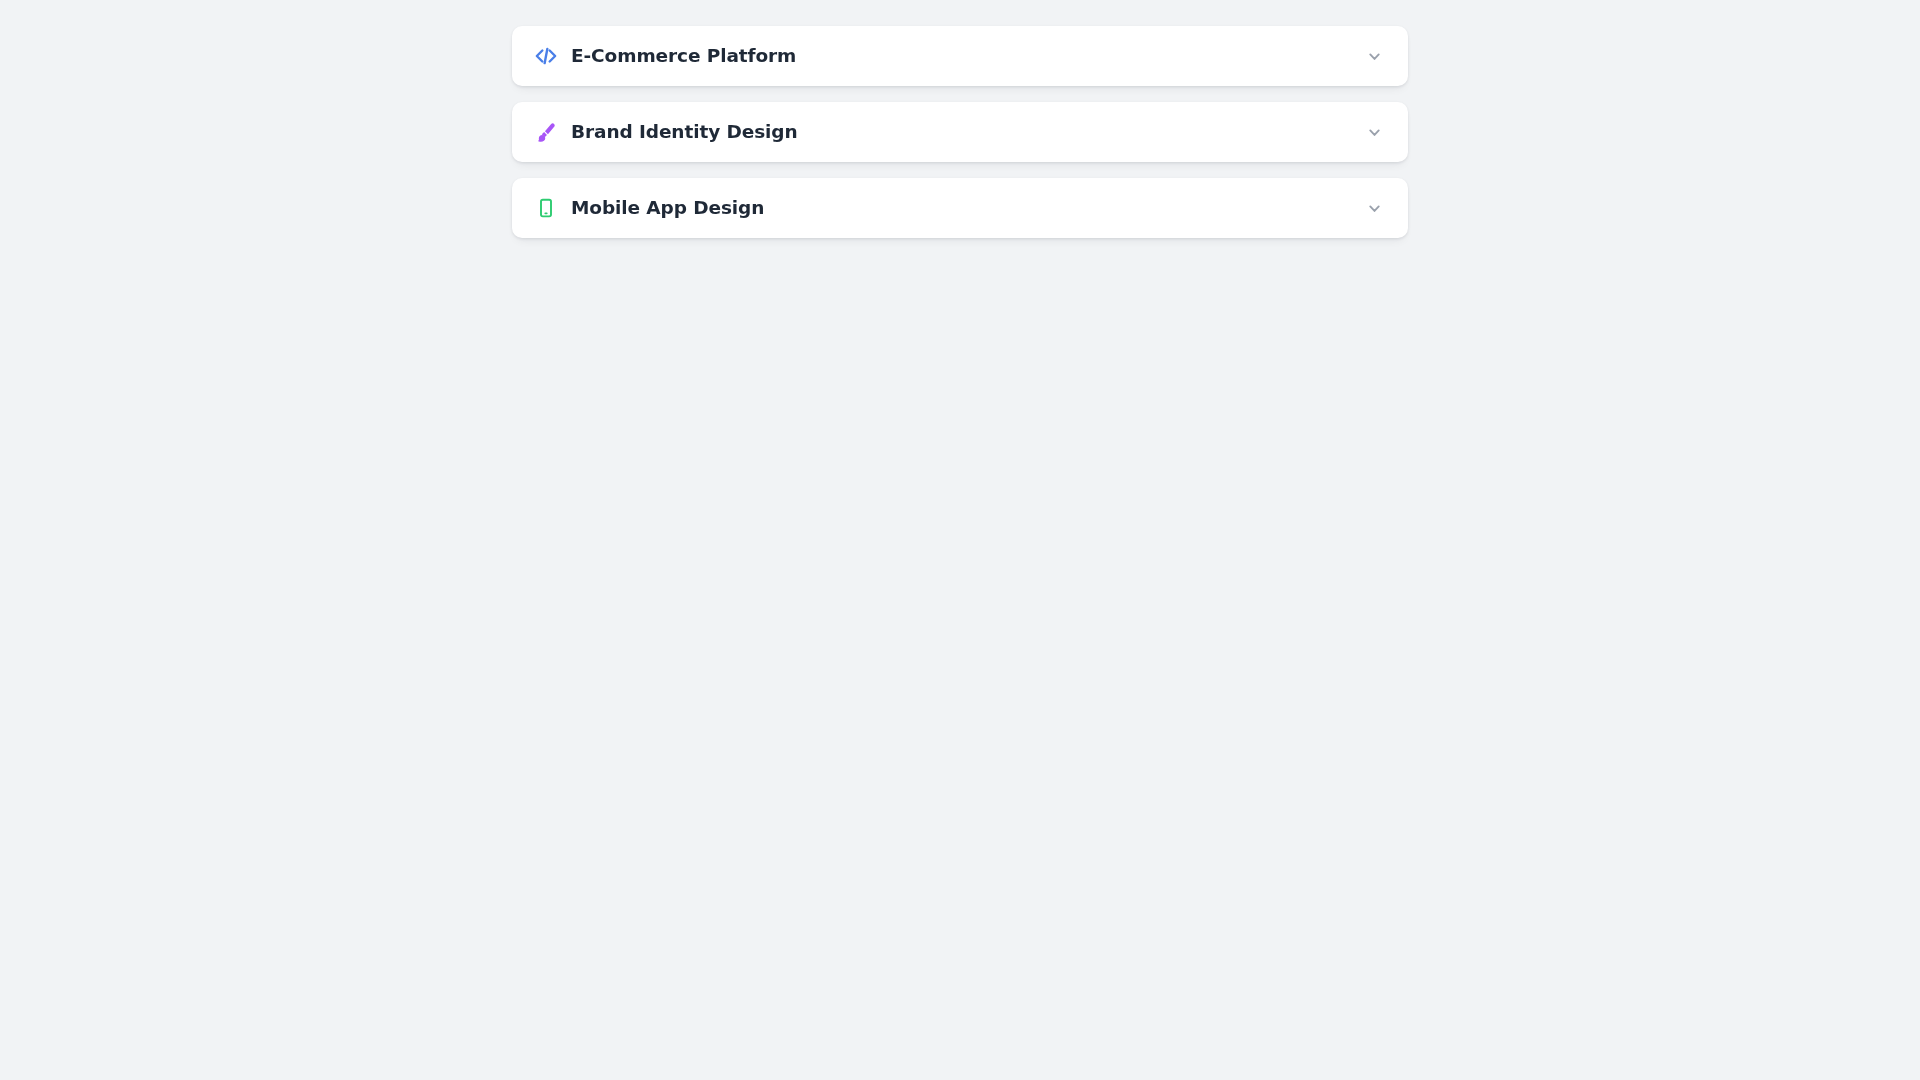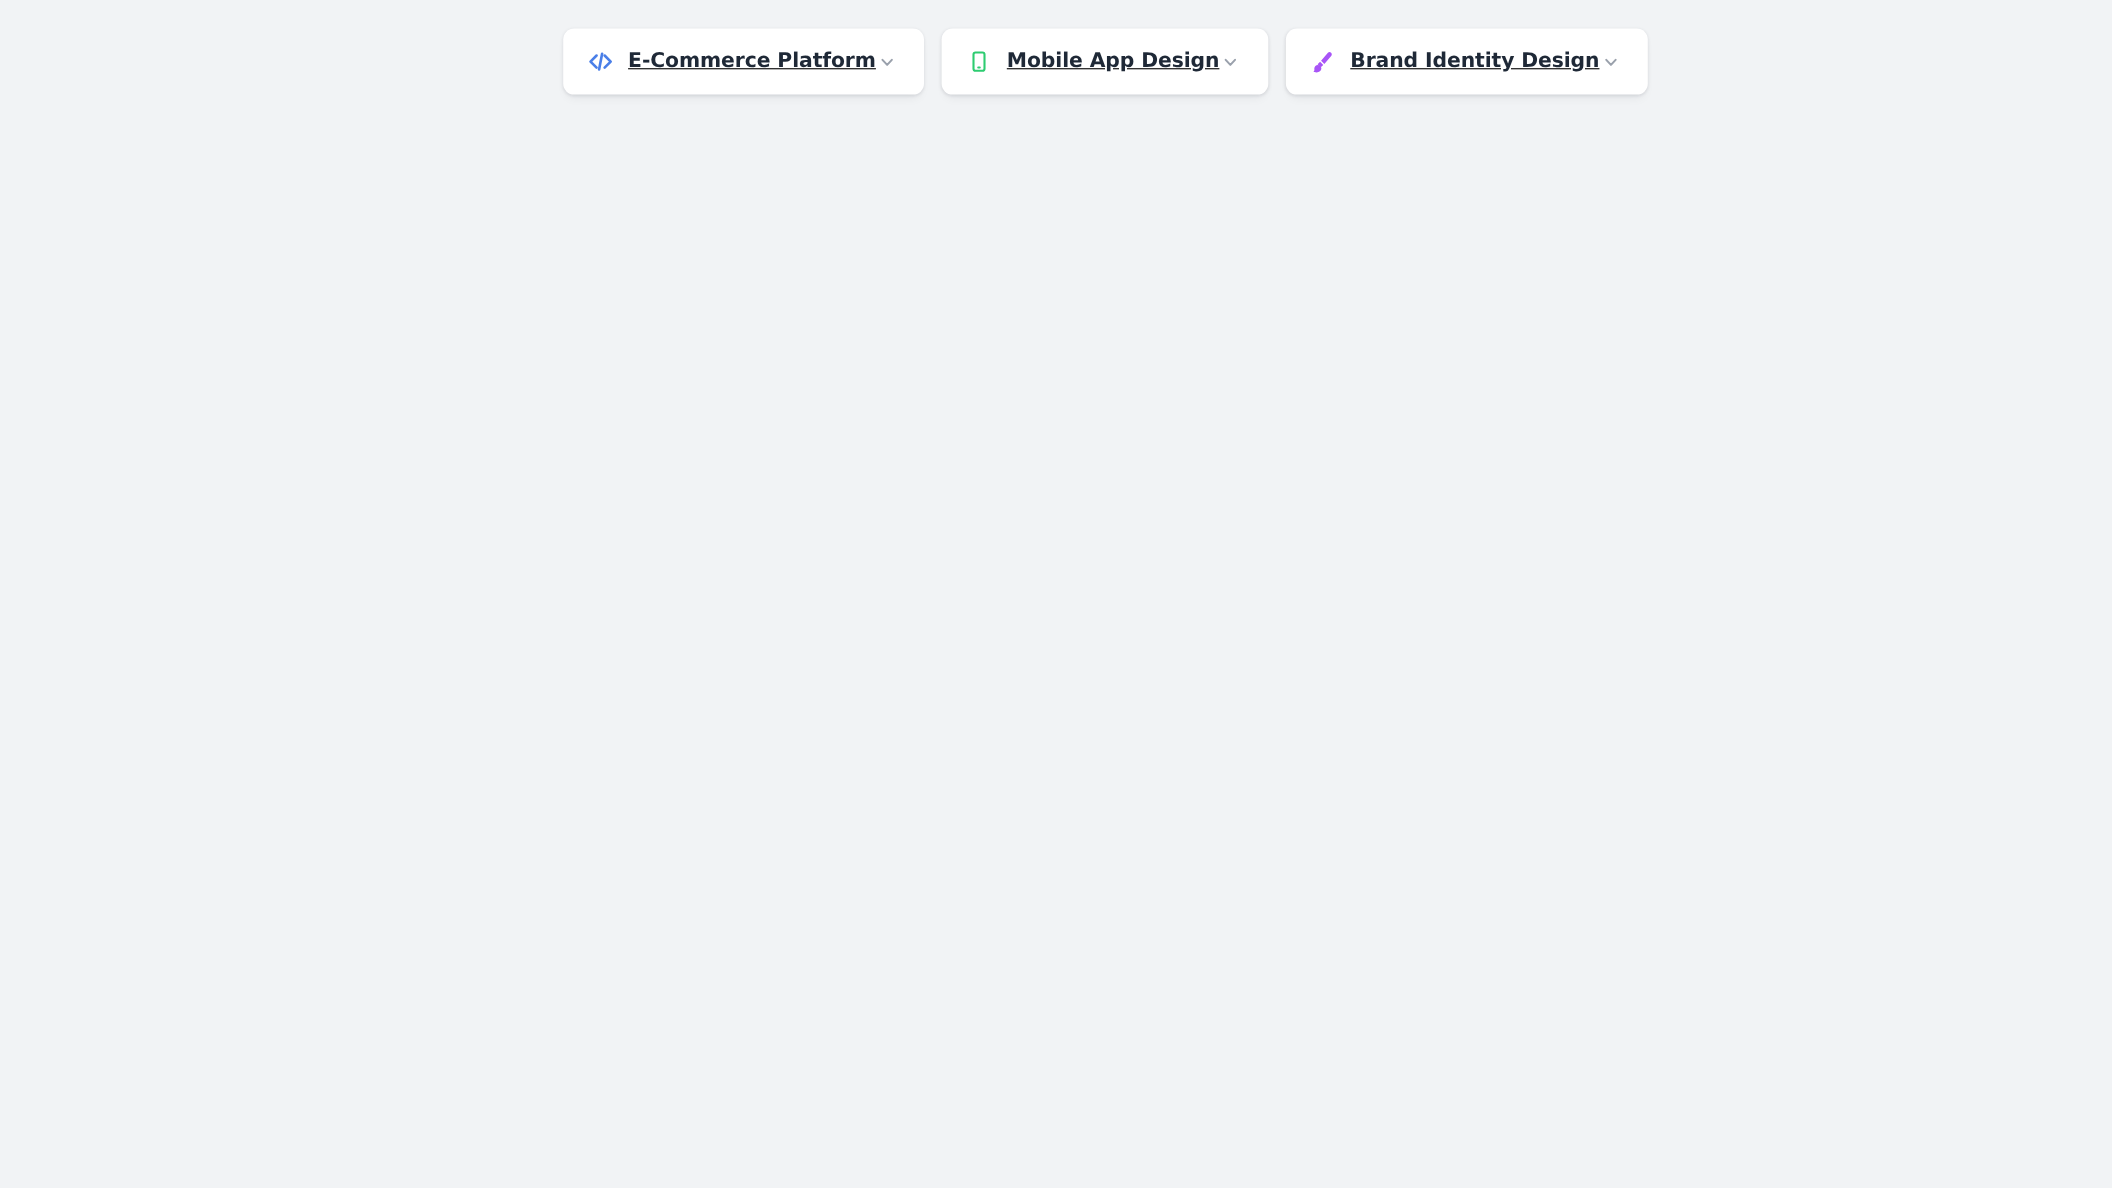--- a/index.html
+++ b/index.html
@@ -26,23 +26,22 @@
     background: #f1f3f5;
     position: relative;
   }
 
   .accordion-list {
     position: absolute;
     left: 512px;
     top: 26px;
     width: 896px;
     display: flex;
-    flex-direction: row;
+    flex-direction: column;
     gap: 16px;
-    text-decoration: underline;
   }
 
   
   .accordion-item {
     background: #ffffff;
     border-radius: 10px;
     box-shadow: 0 1px 3px rgba(16, 24, 40, 0.10),
                 0 6px 10px -4px rgba(16, 24, 40, 0.07);
     overflow: visible;
   }
@@ -117,48 +116,48 @@
             <polyline points="6 9 12 15.5 18 9"></polyline>
           </svg>
         </span>
       </div>
 
     </div>
 
     <div class="accordion-item">
       <div class="accordion-header" role="button" tabindex="0" aria-expanded="false">
         <span class="accordion-icon">
-          <svg width="20" height="20" viewBox="0 0 24 24" fill="none" stroke="#2ecc71" stroke-width="2.3" stroke-linecap="round" stroke-linejoin="round" aria-hidden="true">
-            <rect x="6" y="2" width="12" height="20" rx="2.2" ry="2.2"></rect>
-            <line x1="11.2" y1="18.4" x2="12.8" y2="18.4"></line>
-          </svg>
-        </span>
-        <span class="accordion-title">Mobile App Design</span>
-        <span class="accordion-chevron">
-          <svg width="17" height="17" viewBox="0 0 24 24" fill="none" stroke="currentColor" stroke-width="2.6" stroke-linecap="round" stroke-linejoin="round" aria-hidden="true">
-            <polyline points="6 9 12 15.5 18 9"></polyline>
-          </svg>
-        </span>
-      </div>
-
-    </div>
-
-    <div class="accordion-item">
-      <div class="accordion-header" role="button" tabindex="0" aria-expanded="false">
-        <span class="accordion-icon">
           <svg width="23" height="23" viewBox="0 0 24 24" fill="none" aria-hidden="true">
             <path d="M19.9 3.1c-.9-.9-2.2-.8-3 .1L10.4 10.6l3.1 3.1 6.5-7.6c.8-.8.8-2.1-.1-3z" fill="#a855f7"></path>
             <path d="M9.5 11.6l3 3-2.4 2.3-3-3 2.4-2.3z" fill="#a855f7"></path>
             <path d="M7.4 14.7c-1.9 0-3.4 1.5-3.4 3.4 0 1 .3 1.6-.2 2.2-.3.3-.6.4-.6.6 0 .4 1.6.8 3 .8 2.4 0 4.5-1.5 4.5-3.7 0-1.8-1.5-3.3-3.3-3.3z" fill="#a855f7"></path>
           </svg>
         </span>
         <span class="accordion-title">Brand Identity Design</span>
         <span class="accordion-chevron">
           <svg width="17" height="17" viewBox="0 0 24 24" fill="none" stroke="currentColor" stroke-width="2.6" stroke-linecap="round" stroke-linejoin="round" aria-hidden="true">
             <polyline points="6 9 12 15.5 18 9"></polyline>
           </svg>
         </span>
       </div>
 
     </div>
 
+    <div class="accordion-item">
+      <div class="accordion-header" role="button" tabindex="0" aria-expanded="false">
+        <span class="accordion-icon">
+          <svg width="20" height="20" viewBox="0 0 24 24" fill="none" stroke="#2ecc71" stroke-width="2.3" stroke-linecap="round" stroke-linejoin="round" aria-hidden="true">
+            <rect x="6" y="2" width="12" height="20" rx="2.2" ry="2.2"></rect>
+            <line x1="11.2" y1="18.4" x2="12.8" y2="18.4"></line>
+          </svg>
+        </span>
+        <span class="accordion-title">Mobile App Design</span>
+        <span class="accordion-chevron">
+          <svg width="17" height="17" viewBox="0 0 24 24" fill="none" stroke="currentColor" stroke-width="2.6" stroke-linecap="round" stroke-linejoin="round" aria-hidden="true">
+            <polyline points="6 9 12 15.5 18 9"></polyline>
+          </svg>
+        </span>
+      </div>
+
+    </div>
+
   </div>
 </div>
 
 </body></html>

